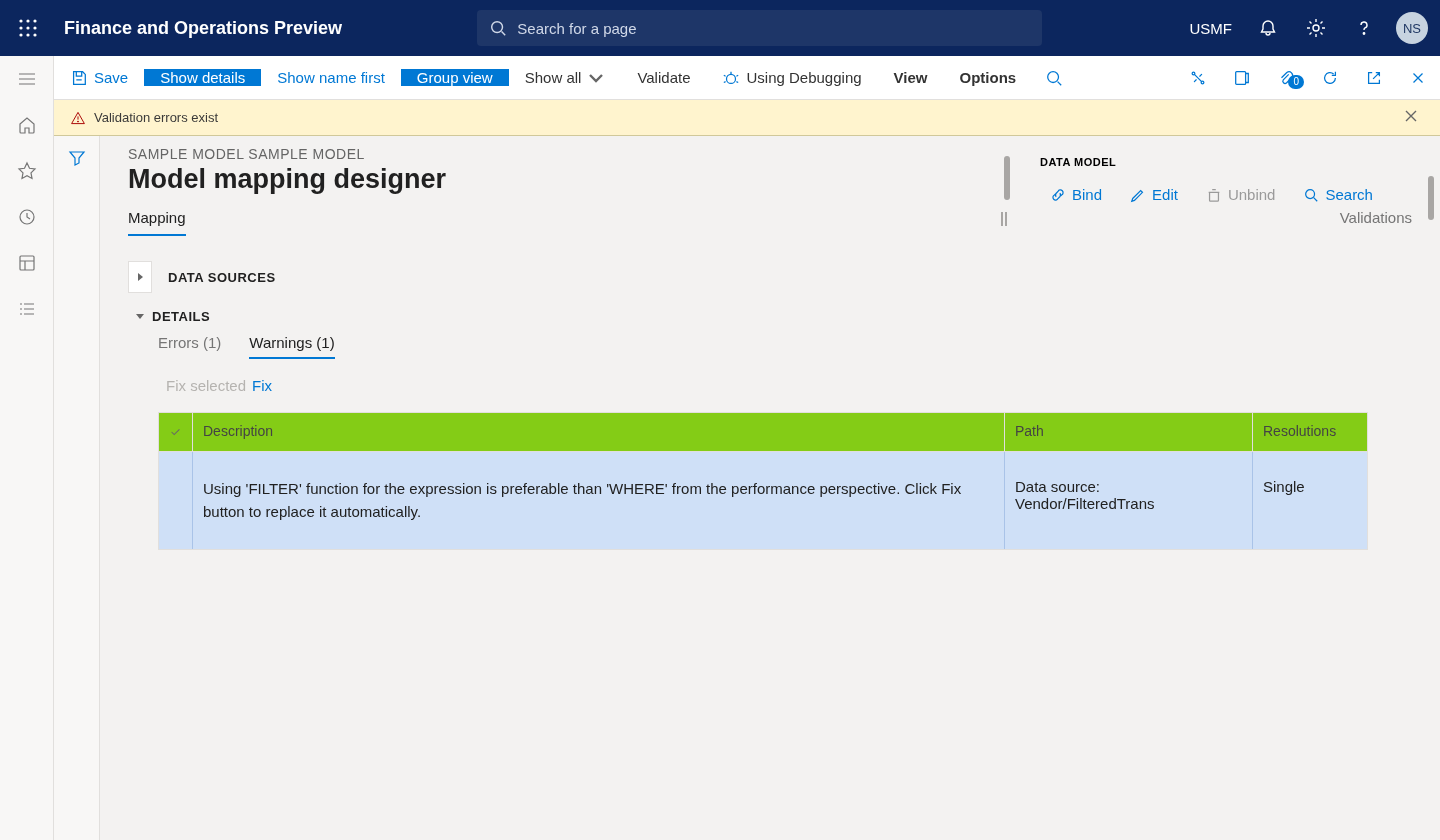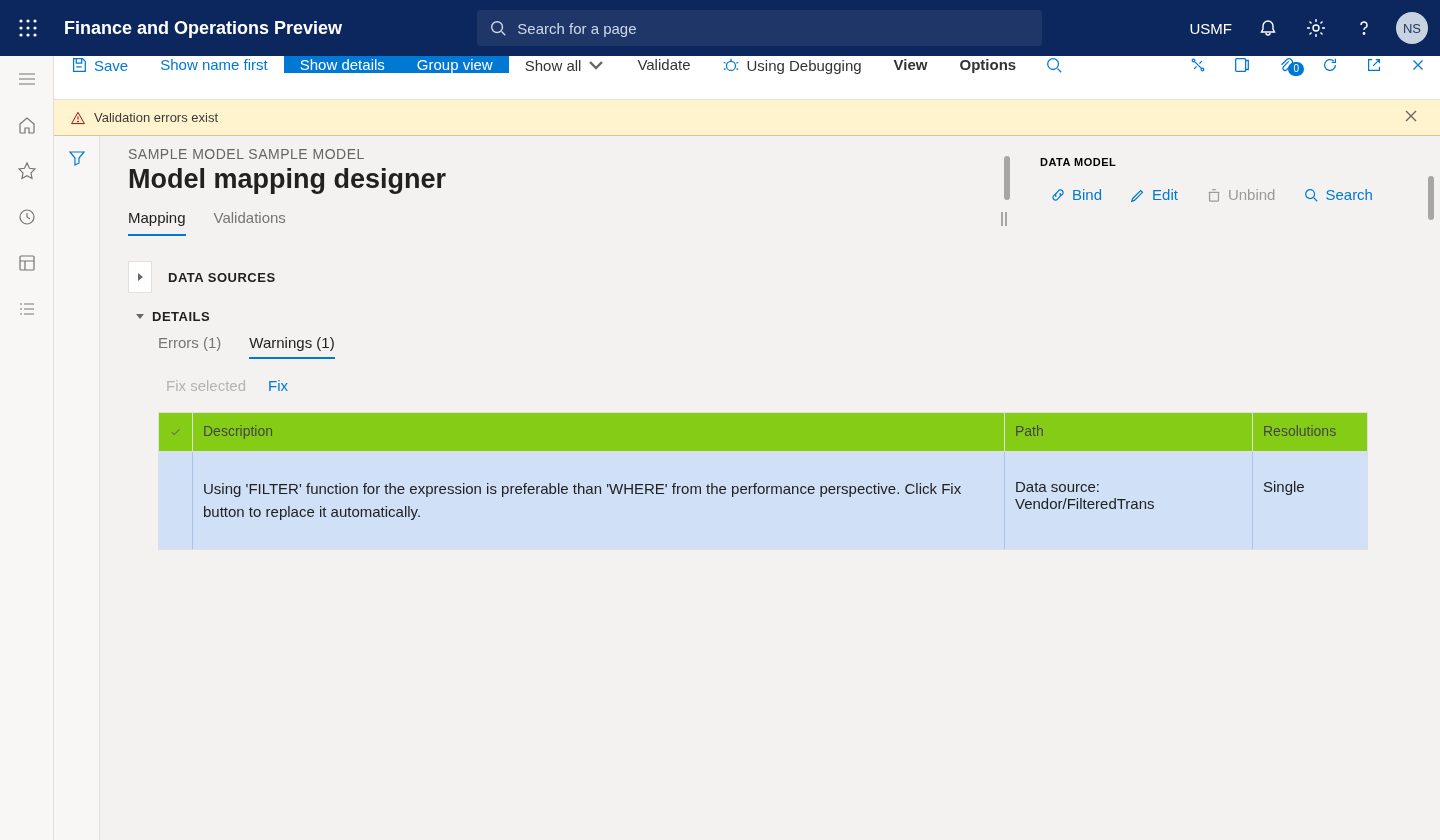--- a/index.html
+++ b/index.html
@@ -25,21 +25,21 @@
   
   
   .left-rail { width: 54px; background: #f8f7f6; border-right: 1px solid #e1dfdd; display: flex; flex-direction: column; align-items: center; padding-top: 0; }
   .rail-btn { width: 54px; height: 46px; display: flex; align-items: center; justify-content: center; cursor: pointer; }
   .rail-btn svg { width: 20px; height: 20px; stroke: #757575; fill: none; stroke-width: 1.2; }
   
   
   .main { flex: 1; display: flex; flex-direction: column; background: #f8f7f6; }
   
   
-  .toolbar { height: 44px; background: #fff; border-bottom: 1px solid #e1dfdd; display: flex; align-items: flex-start; }
+  .toolbar { height: 44px; background: #fff; border-bottom: 1px solid #e1dfdd; display: flex; align-items: center; }
   .tb-btn { display: flex; align-items: center; padding: 0 16px; font-size: 15px; color: #333; cursor: pointer; gap: 6px; white-space: nowrap; }
   .tb-btn.link { color: #0078d4; }
   .tb-btn.active { background: #0078d4; color: #fff; }
   .tb-btn svg { width: 18px; height: 18px; }
   .tb-spacer { flex: 1; }
   .tb-icon { width: 44px; display: flex; align-items: center; justify-content: center; cursor: pointer; }
   .tb-icon svg { width: 18px; height: 18px; stroke: #0078d4; fill: none; stroke-width: 1.4; }
   .badge-wrap { position: relative; }
   .badge { position: absolute; top: 6px; right: 4px; background: #0078d4; color: #fff; border-radius: 8px; font-size: 10px; padding: 0 5px; line-height: 14px; }
   
@@ -51,40 +51,40 @@
   
   
   .content { flex: 1; display: flex; position: relative; }
   .filter-strip { width: 46px; border-right: 1px solid #e1dfdd; display: flex; justify-content: center; padding-top: 12px; background: #f8f7f6; }
   .filter-strip svg { width: 20px; height: 20px; stroke: #0078d4; fill: none; stroke-width: 1.2; }
   
   .page { flex: 1; padding: 10px 28px 0 28px; position: relative; background: #f3f2f1; }
   .breadcrumb { font-size: 14px; color: #656565; letter-spacing: 0.5px; margin-bottom: 2px; }
   .page-title { font-size: 27px; font-weight: 600; color: #212121; margin-bottom: 14px; }
   
-  .tabrow { display: flex; gap: 28px; border-bottom: 1px solid transparent; }
+  .tabrow { display: flex; gap: 28px; border-bottom: 1px solid transparent; justify-content: space-between; }
   .tab { font-size: 15px; color: #757575; padding-bottom: 8px; cursor: pointer; }
   .tab.active { color: #212121; border-bottom: 2px solid #0078d4; }
   
   
   .ds-bar { display: flex; align-items: center; height: 48px; margin-top: 16px; }
   .ds-expand { width: 24px; height: 32px; background: #fff; border: 1px solid #e1dfdd; display: flex; align-items: center; justify-content: center; cursor: pointer; margin-right: 16px; }
   .ds-expand::before { content: ""; border-left: 5px solid #666; border-top: 4px solid transparent; border-bottom: 4px solid transparent; }
   .ds-label { font-size: 13px; font-weight: 600; letter-spacing: 0.5px; color: #212121; }
   
   
   .details { margin-top: 8px; padding-left: 8px; }
   .details-hdr { display: flex; align-items: center; gap: 8px; font-size: 13px; font-weight: 600; letter-spacing: 0.5px; color: #212121; margin-bottom: 10px; }
   .details-hdr::before { content: ""; border-top: 5px solid #666; border-left: 4px solid transparent; border-right: 4px solid transparent; }
   
   .sub-tabs { display: flex; gap: 28px; margin: 8px 0 18px 22px; }
   .sub-tab { font-size: 15px; color: #757575; padding-bottom: 6px; cursor: pointer; }
   .sub-tab.active { color: #212121; border-bottom: 2px solid #0078d4; }
   
-  .fix-row { display: flex; gap: 22px; margin: 0 0 18px 30px; font-size: 15px; }
+  .fix-row { display: flex; gap: 6px; margin: 0 0 18px 30px; font-size: 15px; }
   .fix-disabled { color: #b5b3b0; }
   .fix-link { color: #0078d4; cursor: pointer; }
   
   
   .table { border: 1px solid #e1dfdd; background: #84cc16; margin-left: 22px; max-width: 1210px; }
   .thead { display: flex; border-bottom: 1px solid #e1dfdd; font-size: 14px; color: #444; }
   .th { padding: 10px 10px; border-right: 1px solid #e1dfdd; }
   .th:last-child { border-right: none; }
   .th.check { width: 34px; display: flex; align-items: center; justify-content: center; }
   .th.desc { flex: 1; }
@@ -208,22 +208,22 @@
   <div class="main">
 
     <div class="toolbar">
       <div class="tb-btn link">
         <svg viewBox="0 0 20 20" style="stroke:#0078d4;fill:none;stroke-width:1.4">
             <path d="M4 3h10l3 3v11H4z"></path>
             <path d="M7 3v5h6V3M7 12h6"></path>
           </svg>
         <span>Save</span>
       </div>
+      <div class="tb-btn active">Show details</div>
       <div class="tb-btn link">Show name first</div>
-      <div class="tb-btn active">Show details</div>
       <div class="tb-btn active">Group view</div>
       <div class="tb-btn">
         <span>Show all</span>
         <svg viewBox="0 0 12 12" width="12" height="12" style="stroke:#666;fill:none;stroke-width:1.6">
             <path d="M2 4l4 4 4-4"></path>
           </svg>
       </div>
       <div class="tb-btn">Validate</div>
       <div class="tb-btn">
         <svg viewBox="0 0 20 20" style="stroke:#0078d4;fill:none;stroke-width:1.4">

